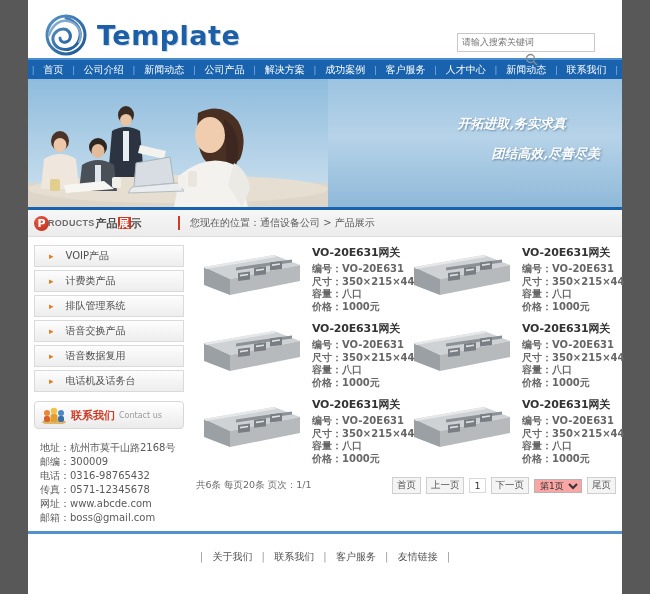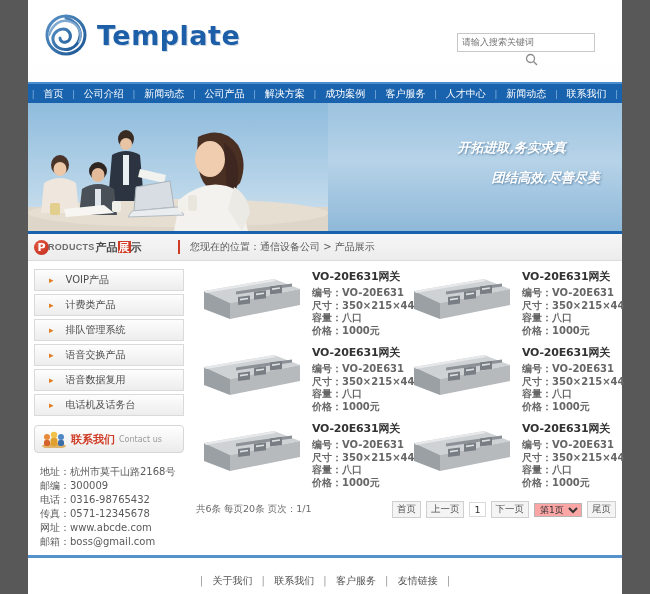--- a/index.html
+++ b/index.html
@@ -10,21 +10,21 @@
   body { width: 650px; height: 594px; overflow: hidden; position: relative; }
 
   .page {
     position: absolute; left: 28px; top: 0;
     width: 594px; height: 594px;
     background: #ffffff;
   }
 
   
   .header {
-    height: 82px; position: relative;
+    height: 58px; position: relative;
     background: linear-gradient(180deg,#ffffff 0%,#ffffff 70%,#fdfdfd 100%);
   }
   .logo-wrap { position: absolute; left: 17px; top: 14px; display: flex; align-items: center; }
   .logo-mark { width: 42px; height: 42px; position: relative; }
   .logo-text {
     margin-left: 10px; font-size: 27px; font-weight: bold;
     color: #1c5ea8; letter-spacing: .5px;
     font-family: "DejaVu Sans", sans-serif;
     text-shadow: 1px 1px 0 #cfd9e4;
   }

